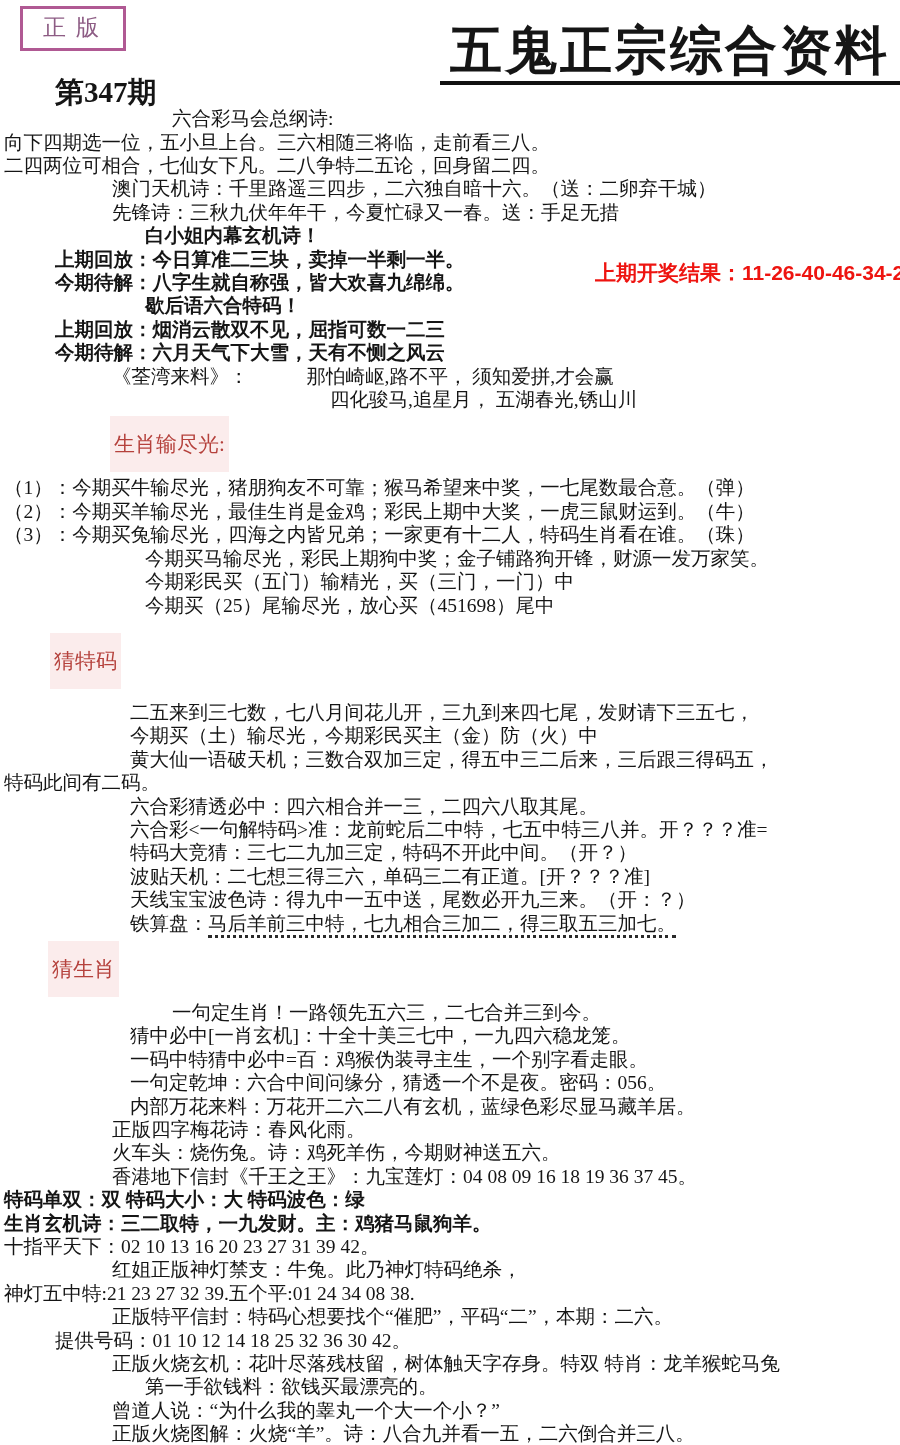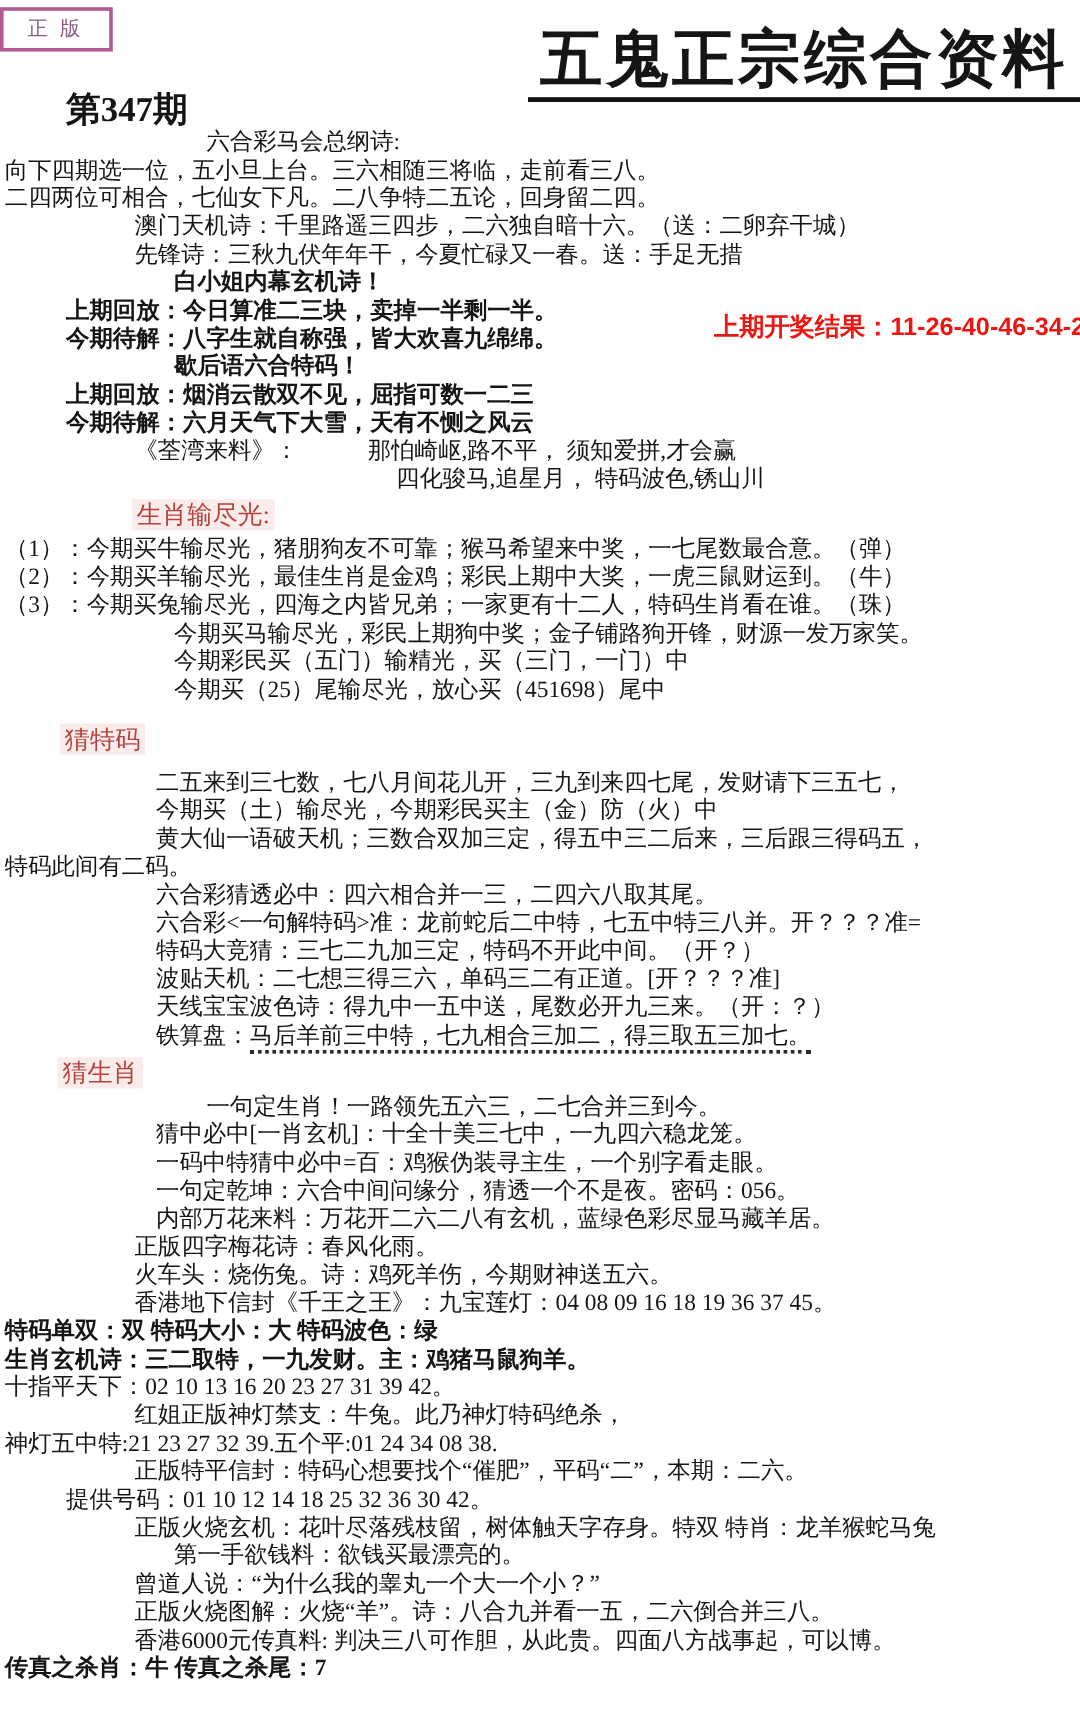--- a/index.html
+++ b/index.html
@@ -1,31 +1,31 @@
 <!DOCTYPE html>
 <html><head>
 <meta charset="utf-8">
 <style>
   html,body{margin:0;padding:0;background:#f6f6f6;}
   .page{position:relative;width:900px;height:1445px;margin:0 auto;background:#fff;
         font-family:"Liberation Serif","DejaVu Serif",serif;color:#151515;
         overflow:hidden;}
-  .badge{position:absolute;left:0;top:6px;border:3px solid #b05993;color:#8d5c84;
-         font-size:17px;letter-spacing:10px;padding:3px 14px 5px 20px;background:#fff;}
+  .badge{position:absolute;left:20px;top:6px;border:3px solid #b05993;color:#8d5c84;
+         font-size:23px;letter-spacing:10px;padding:3px 14px 5px 20px;background:#fff;}
   .title-wrap{text-align:right;padding-top:22px;}
   .title{display:inline-block;font-size:52px;font-weight:bold;letter-spacing:3px;
          border-bottom:4px solid #111;padding:0 10px 2px;line-height:1.1;}
   .issue{margin-left:55px;font-size:29px;font-weight:bold;line-height:26px;margin-top:-6px;}
   .content{margin-top:2px;}
   .line{font-size:19.5px;line-height:23.4px;white-space:nowrap;}
   .b{font-weight:bold;}
   .i0{margin-left:4px}.i1{margin-left:55px}.i2{margin-left:112px}.i3{margin-left:145px}
   .i4{margin-left:172px}.i5{margin-left:130px}.i6{margin-left:330px}
   .sec{display:inline-block;color:#b5413c;background:#fbecec;font-size:21px;
-       line-height:24px;padding:1px 4px;}
+       line-height:24px;padding:16px 4px;}
   .sec-1{margin:5px 0 4px 110px;}
   .sec-2{margin:16px 0 12px 50px;}
   .sec-3{margin:6px 0 4px 48px;}
   .rel{position:relative;}
   .result{position:absolute;left:540px;top:-10px;white-space:nowrap;
           font-family:"Liberation Sans","DejaVu Sans",sans-serif;
           font-weight:bold;font-size:21px;color:#ee1410;}
   .gap-after-prefix{display:inline-block;width:58px;}
   .emph{border-bottom:3px dotted #2a2a2a;padding-bottom:1px;}
 </style>
@@ -54,21 +54,21 @@
       <span class="result">
         <span>上期开奖结果：</span><span>11-26-40-46-34-20+03</span>
       </span>
     </div>
     <div class="line i3 b">歇后语六合特码！</div>
     <div class="line i1 b">上期回放：烟消云散双不见，屈指可数一二三</div>
     <div class="line i1 b">今期待解：六月天气下大雪，天有不恻之风云</div>
     <div class="line i2">
       <span>《荃湾来料》：</span><span class="gap-after-prefix"></span><span>那怕崎岖,路不平， 须知爱拼,才会赢</span>
     </div>
-    <div class="line i6">四化骏马,追星月， 特码波色,锈山川</div>
+    <div class="line i6">四化骏马,追星月， 五湖春光,锈山川</div>
 
     <div><span class="sec sec-1">生肖输尽光:</span></div>
 
     <div class="line i0">（1）：今期买牛输尽光，猪朋狗友不可靠；猴马希望来中奖，一七尾数最合意。（弹）</div>
     <div class="line i0">（2）：今期买羊输尽光，最佳生肖是金鸡；彩民上期中大奖，一虎三鼠财运到。（牛）</div>
     <div class="line i0">（3）：今期买兔输尽光，四海之内皆兄弟；一家更有十二人，特码生肖看在谁。（珠）</div>
     <div class="line i3">今期买马输尽光，彩民上期狗中奖；金子铺路狗开锋，财源一发万家笑。</div>
     <div class="line i3">今期彩民买（五门）输精光，买（三门，一门）中</div>
     <div class="line i3">今期买（25）尾输尽光，放心买（451698）尾中</div>
 

